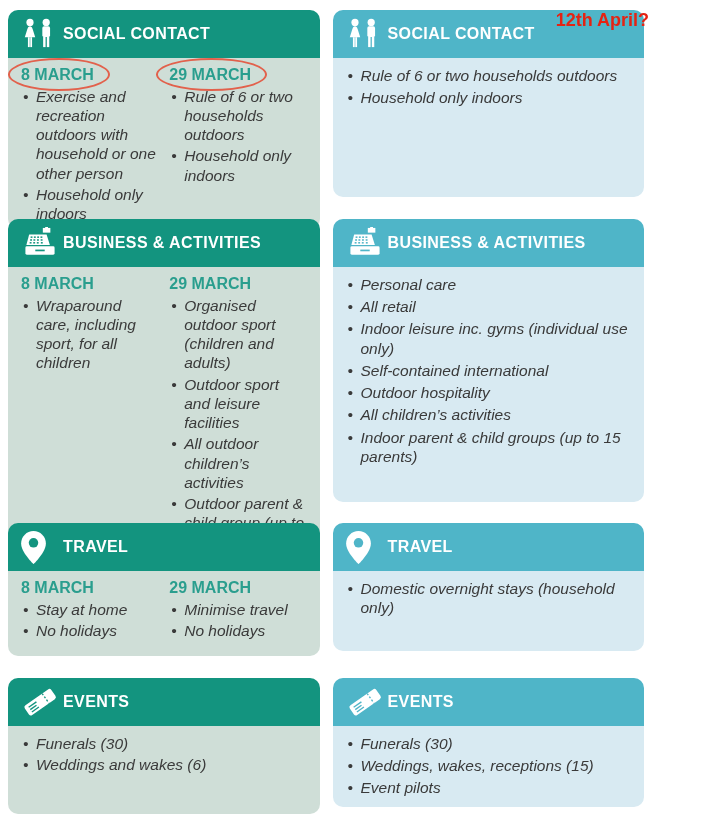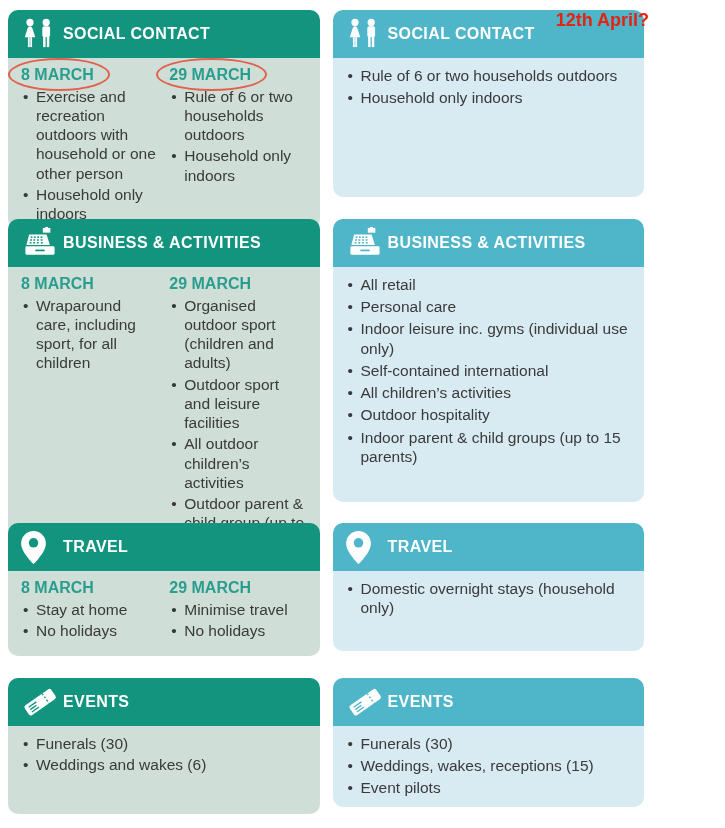--- a/index.html
+++ b/index.html
@@ -85,20 +85,21 @@
     border:2.5px solid var(--ellipse-red);
     border-radius:50%;
     pointer-events:none;
   }
 
   ul.list { list-style:none; margin:0; padding:0; }
   ul.list li {
     position:relative;
     padding-left:15px;
     margin-bottom:2px;
+    font-style:italic;
   }
   .right ul.list li { margin-bottom:3px; }
   ul.list li::before {
     content:"\2022";
     position:absolute; left:2px;
   }
 </style>
 </head>
 <body>
 
@@ -267,26 +268,26 @@
                 <rect x="20.9" y="16" width="2" height="1.6"></rect>
               </g>
               <rect x="4.5" y="20.5" width="31" height="9" rx="1.5" fill="#fff"></rect>
               <rect x="15" y="24" width="10" height="1.8" fill="var(--hdr)"></rect>
             </svg>
           </span>
           <span class="title">BUSINESS &amp; ACTIVITIES</span>
         </div>
         <div class="body">
           <ul class="list">
+            <li>Personal care</li>
             <li>All retail</li>
-            <li>Personal care</li>
             <li>Indoor leisure inc. gyms (individual use only)</li>
             <li>Self-contained international</li>
+            <li>Outdoor hospitality</li>
             <li>All children’s activities</li>
-            <li>Outdoor hospitality</li>
             <li>Indoor parent &amp; child groups (up to 15 parents)</li>
           </ul>
         </div>
       </div>
       <div class="panel p2">
         <div class="hdr">
           <span class="icon">
             <svg width="25" height="33" viewBox="0 0 24 32">
               <path d="M12 0 C5.4 0 0 5.4 0 12 c0 8.5 12 20 12 20 s12-11.5 12-20 C24 5.4 18.6 0 12 0 Z" fill="#fff"></path>
               <circle cx="12" cy="11.5" r="4.6" fill="var(--hdr)"></circle>

